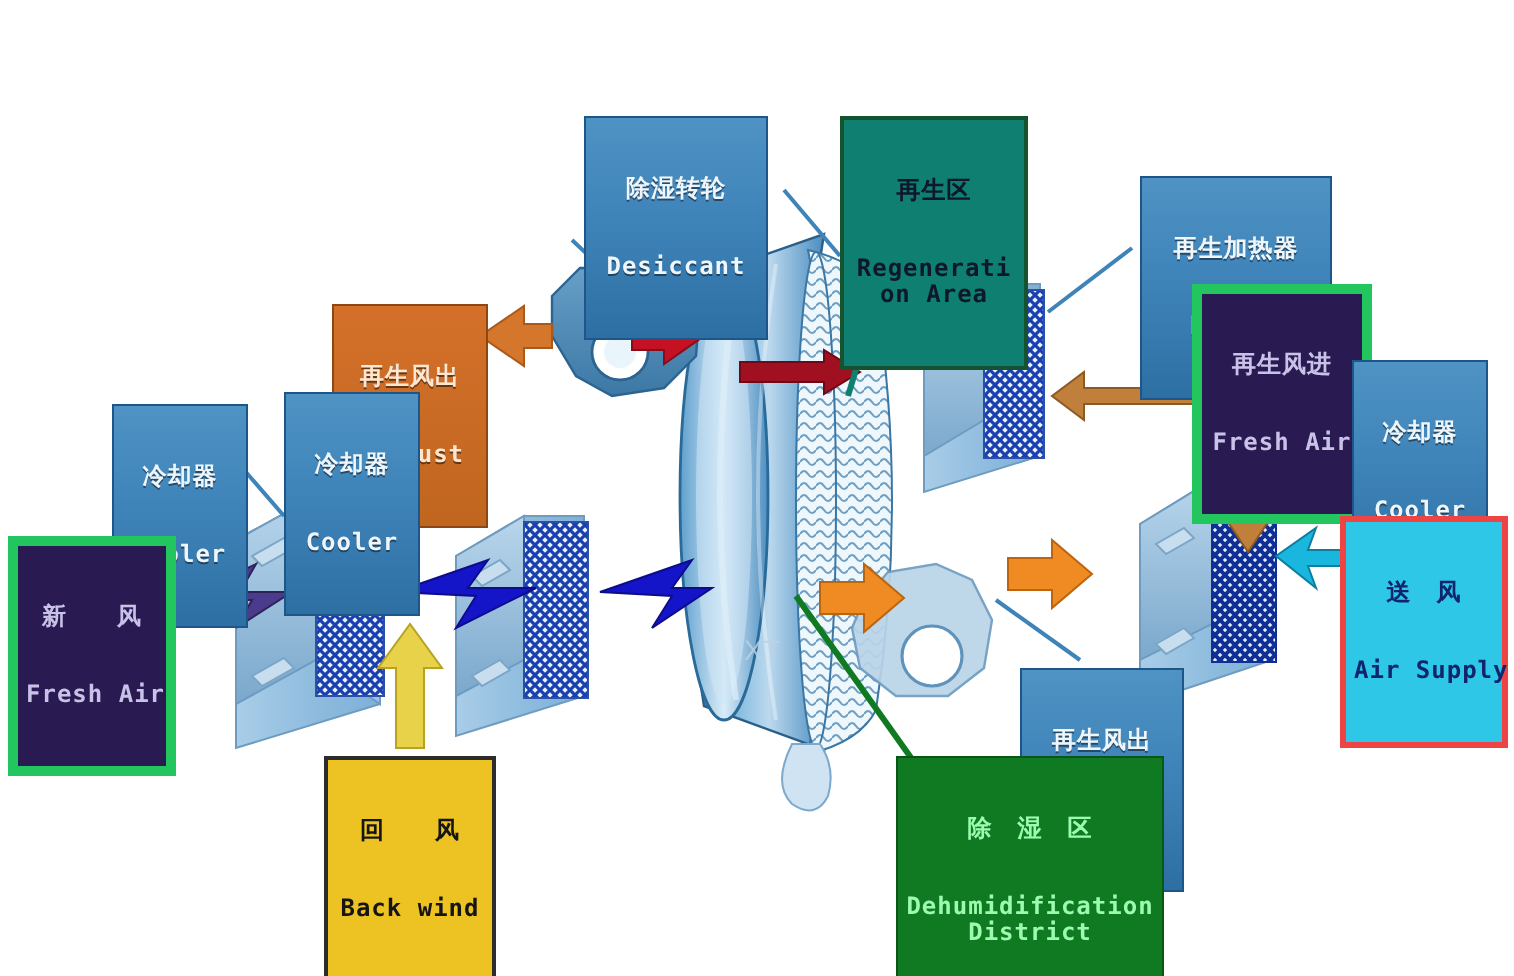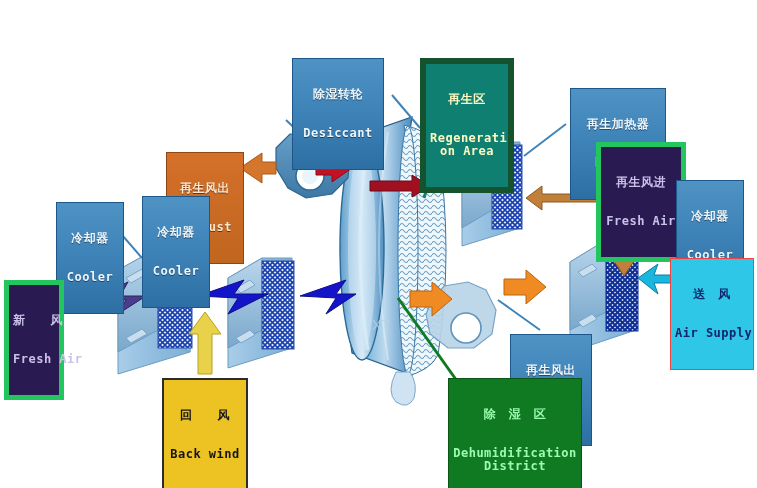--- a/index.html
+++ b/index.html
@@ -34,37 +34,37 @@
     text-shadow:0 1px 0 rgba(0,0,0,.5);
   }
   .lbl.purple{
     background:#2a1a52;
     border:5px solid #22c55e;
     color:#c9c2e8;
     text-shadow:none;
   }
   .lbl.teal{
     background:#0e7f70;
-    border:6px solid #14532d;
-    color:#fef9c3;
+    border:2px solid #14532d;
+    color:#0f172a;
   }
   .lbl.green{
     background:#0f7a22;
     border:1px solid #0a5616;
     color:#9dfbb0;
   }
   .lbl.yellow{
     background:#ecc322;
     border:2px solid #2c2c2c;
     color:#151515;
     text-shadow:none;
   }
   .lbl.cyan{
     background:#2ec7e8;
-    border:1px solid #ef4444;
+    border:3px solid #ef4444;
     color:#10256b;
     text-shadow:none;
   }
 
   
   #headline{
     position:absolute;
     left:0; right:0;
     top:203px;
     z-index:90;
@@ -295,21 +295,21 @@
   <div class="lbl blue" style="left:142px;top:196px;width:68px;padding:3px 4px;font-size:12px;">
     <span class="cn">冷却器</span>
     <span class="en">Cooler</span>
   </div>
 
   <div class="lbl blue" style="left:676px;top:180px;width:68px;padding:3px 4px;font-size:12px;">
     <span class="cn">冷却器</span>
     <span class="en">Cooler</span>
   </div>
 
-  <div class="lbl purple" style="left:4px;top:280px;width:60px;padding:3px 4px;font-size:12px;">
+  <div class="lbl purple" style="left:4px;top:268px;width:84px;padding:3px 4px;font-size:12px;">
     <span class="cn">新　　风</span>
     <span class="en">Fresh Air</span>
   </div>
 
   <div class="lbl yellow" style="left:162px;top:378px;width:86px;padding:3px 4px;font-size:12px;">
     <span class="cn">回　　风</span>
     <span class="en">Back wind</span>
   </div>
 
   <div class="lbl blue" style="left:510px;top:334px;width:82px;padding:3px 4px;font-size:12px;">

